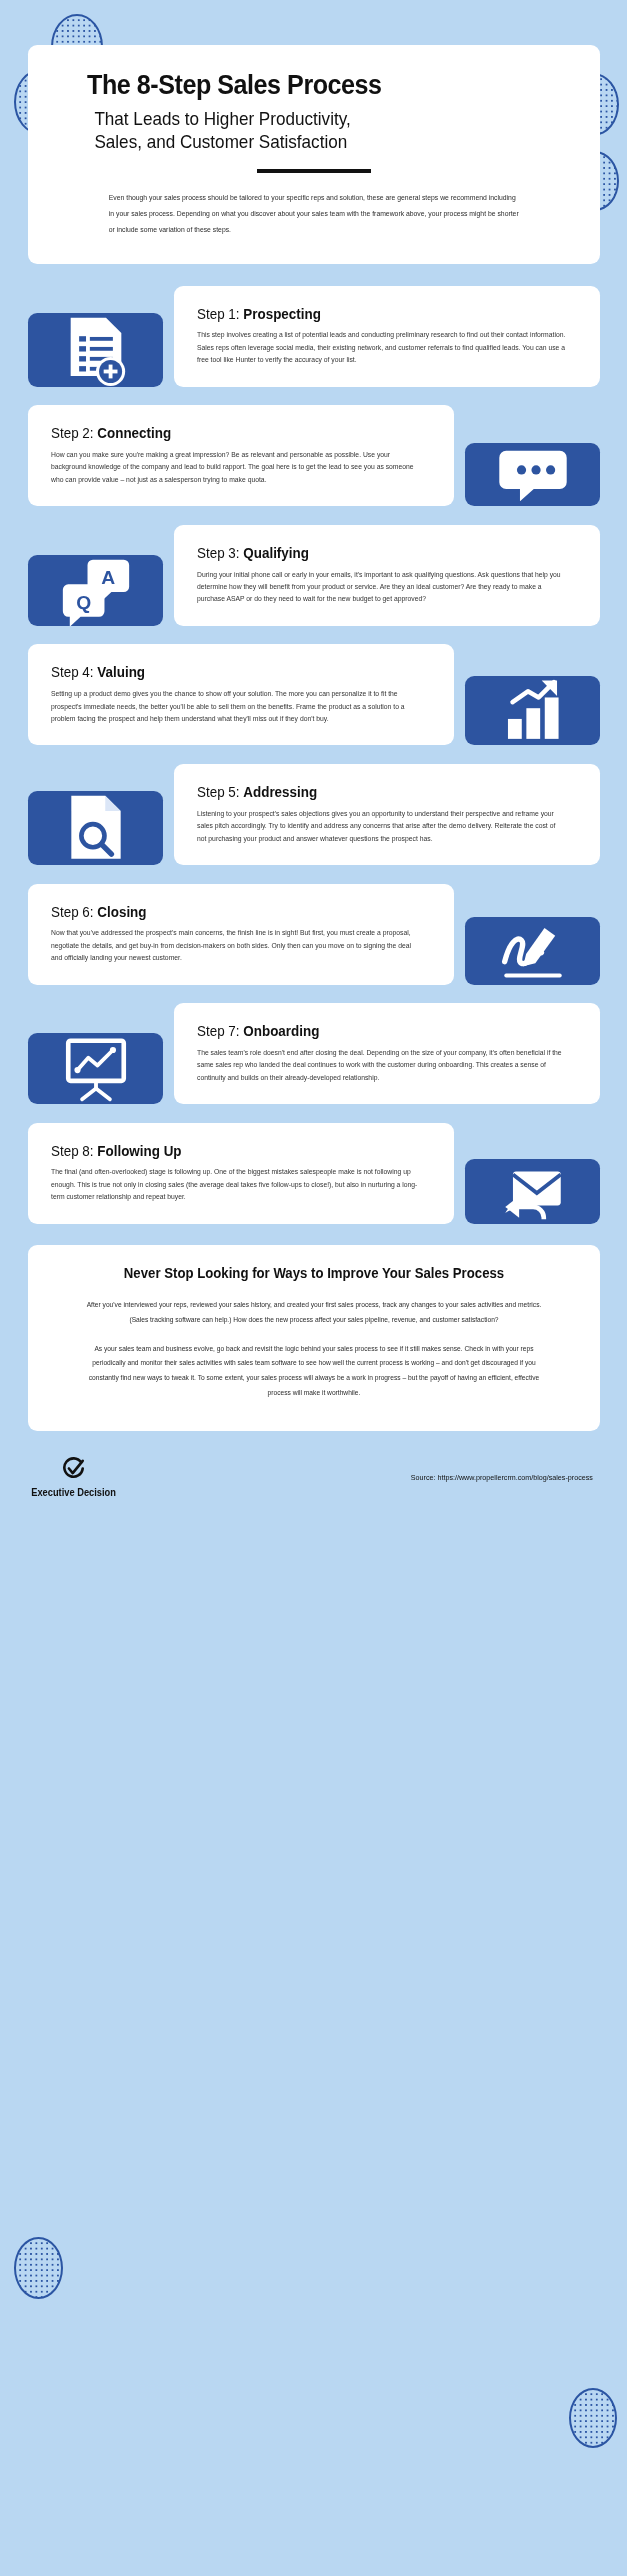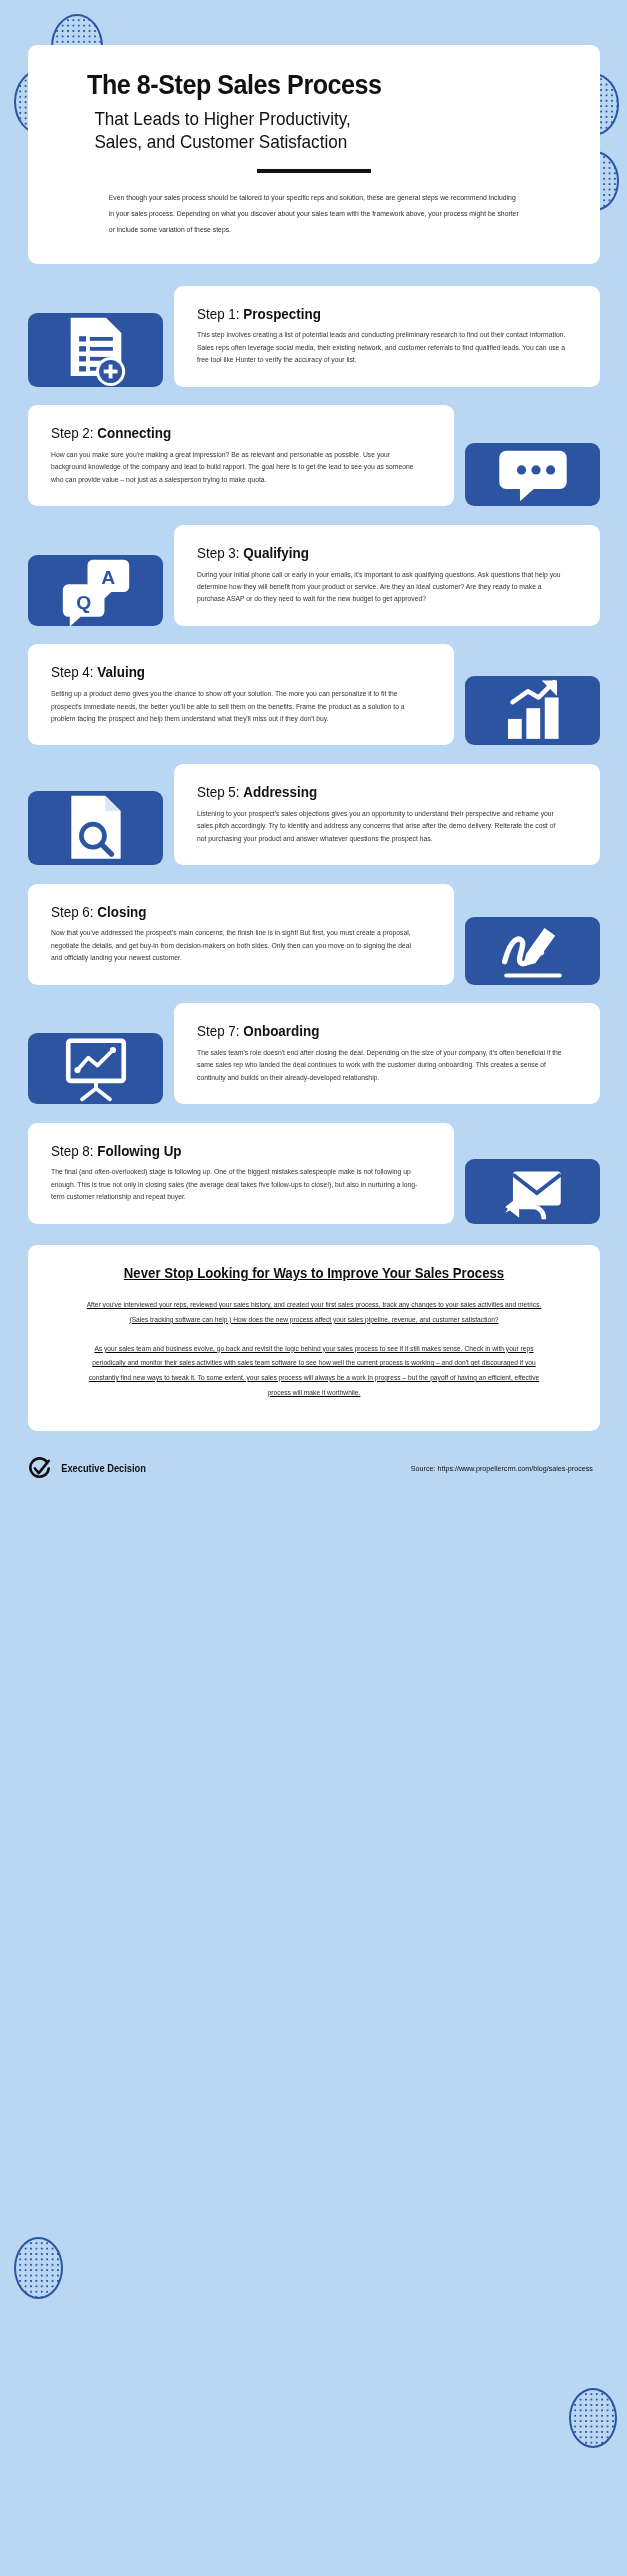--- a/index.html
+++ b/index.html
@@ -124,21 +124,20 @@
   }
 
   .gap { height: 18.5px; }
   .gap-lg { height: 21.5px; }
 
   
   .conclusion {
     margin: 0 28px;
     padding: 20px 46px 31px 46px;
     text-align: center;
-    text-decoration: underline;
   }
   .conc-title {
     font-family: "Liberation Sans Narrow", "Liberation Sans", sans-serif;
     font-size: 14.2px;
     font-weight: 700;
     color: #111111;
     margin-bottom: 17px;
     transform: scaleX(0.93);
   }
   .conc-p {
@@ -151,21 +150,21 @@
 
   
   .footer {
     position: relative;
     z-index: 2;
     margin: 26px 28px 0 28px;
     display: flex;
     align-items: center;
     justify-content: space-between;
   }
-  .brand { display: flex; align-items: center; gap: 7px; }
+  .brand { display: flex; align-items: center; gap: 7px; flex-direction: column; }
   .brand-name {
     font-family: "Liberation Sans Narrow", "Liberation Sans", sans-serif;
     font-size: 10px;
     font-weight: 700;
     color: #111111;
     transform: scaleX(0.93);
   }
   .source {
     font-family: "Liberation Sans Narrow", "Liberation Sans", sans-serif;
     font-size: 7.7px;

